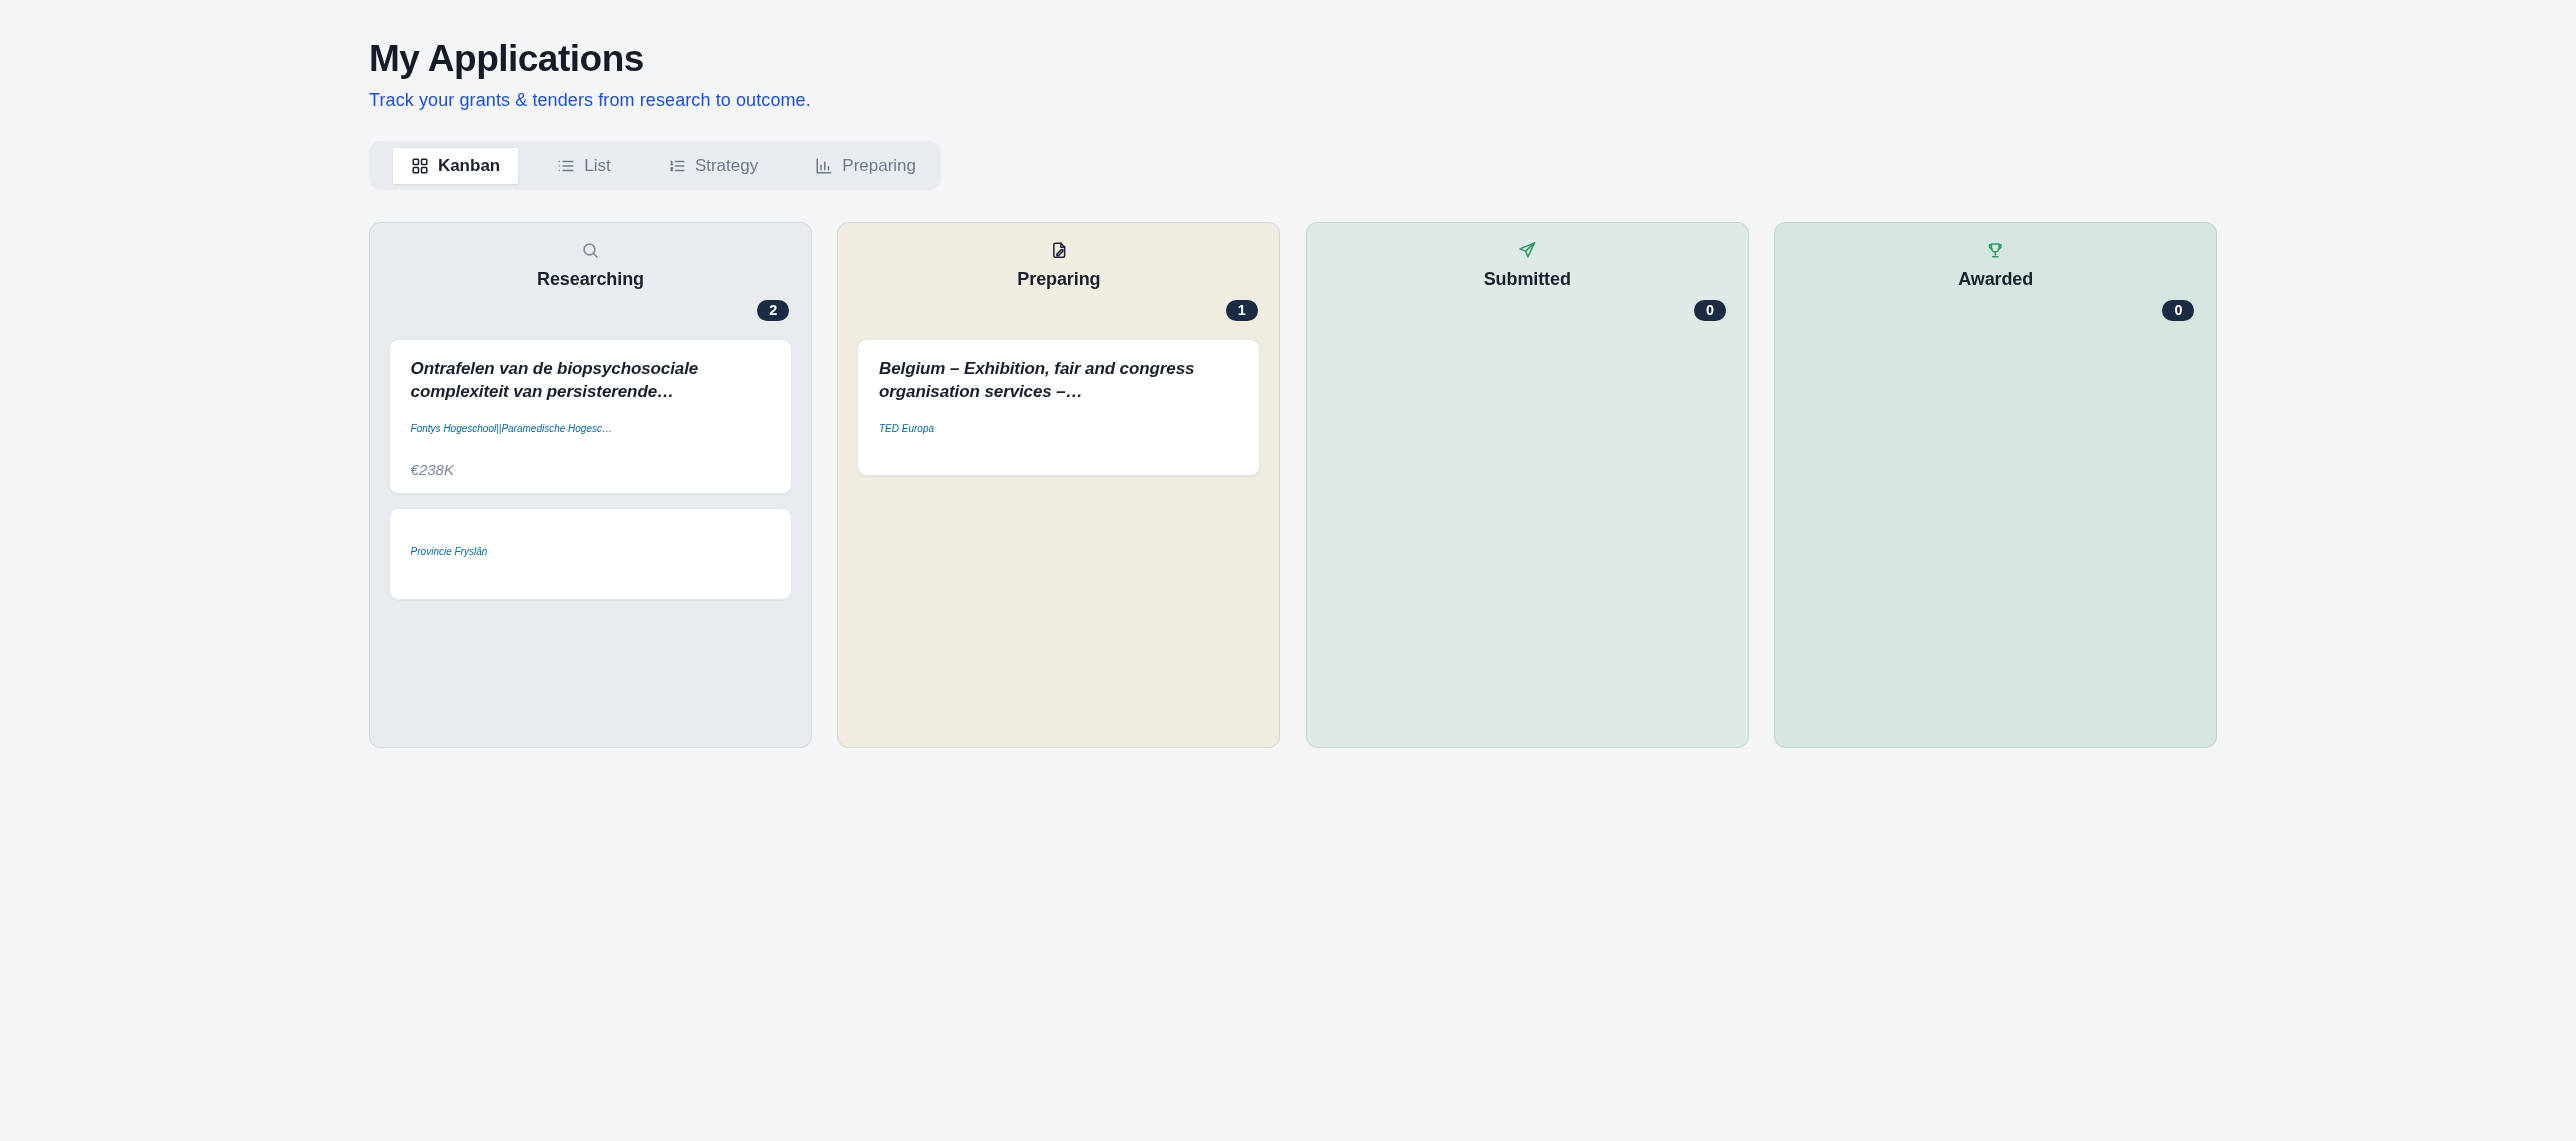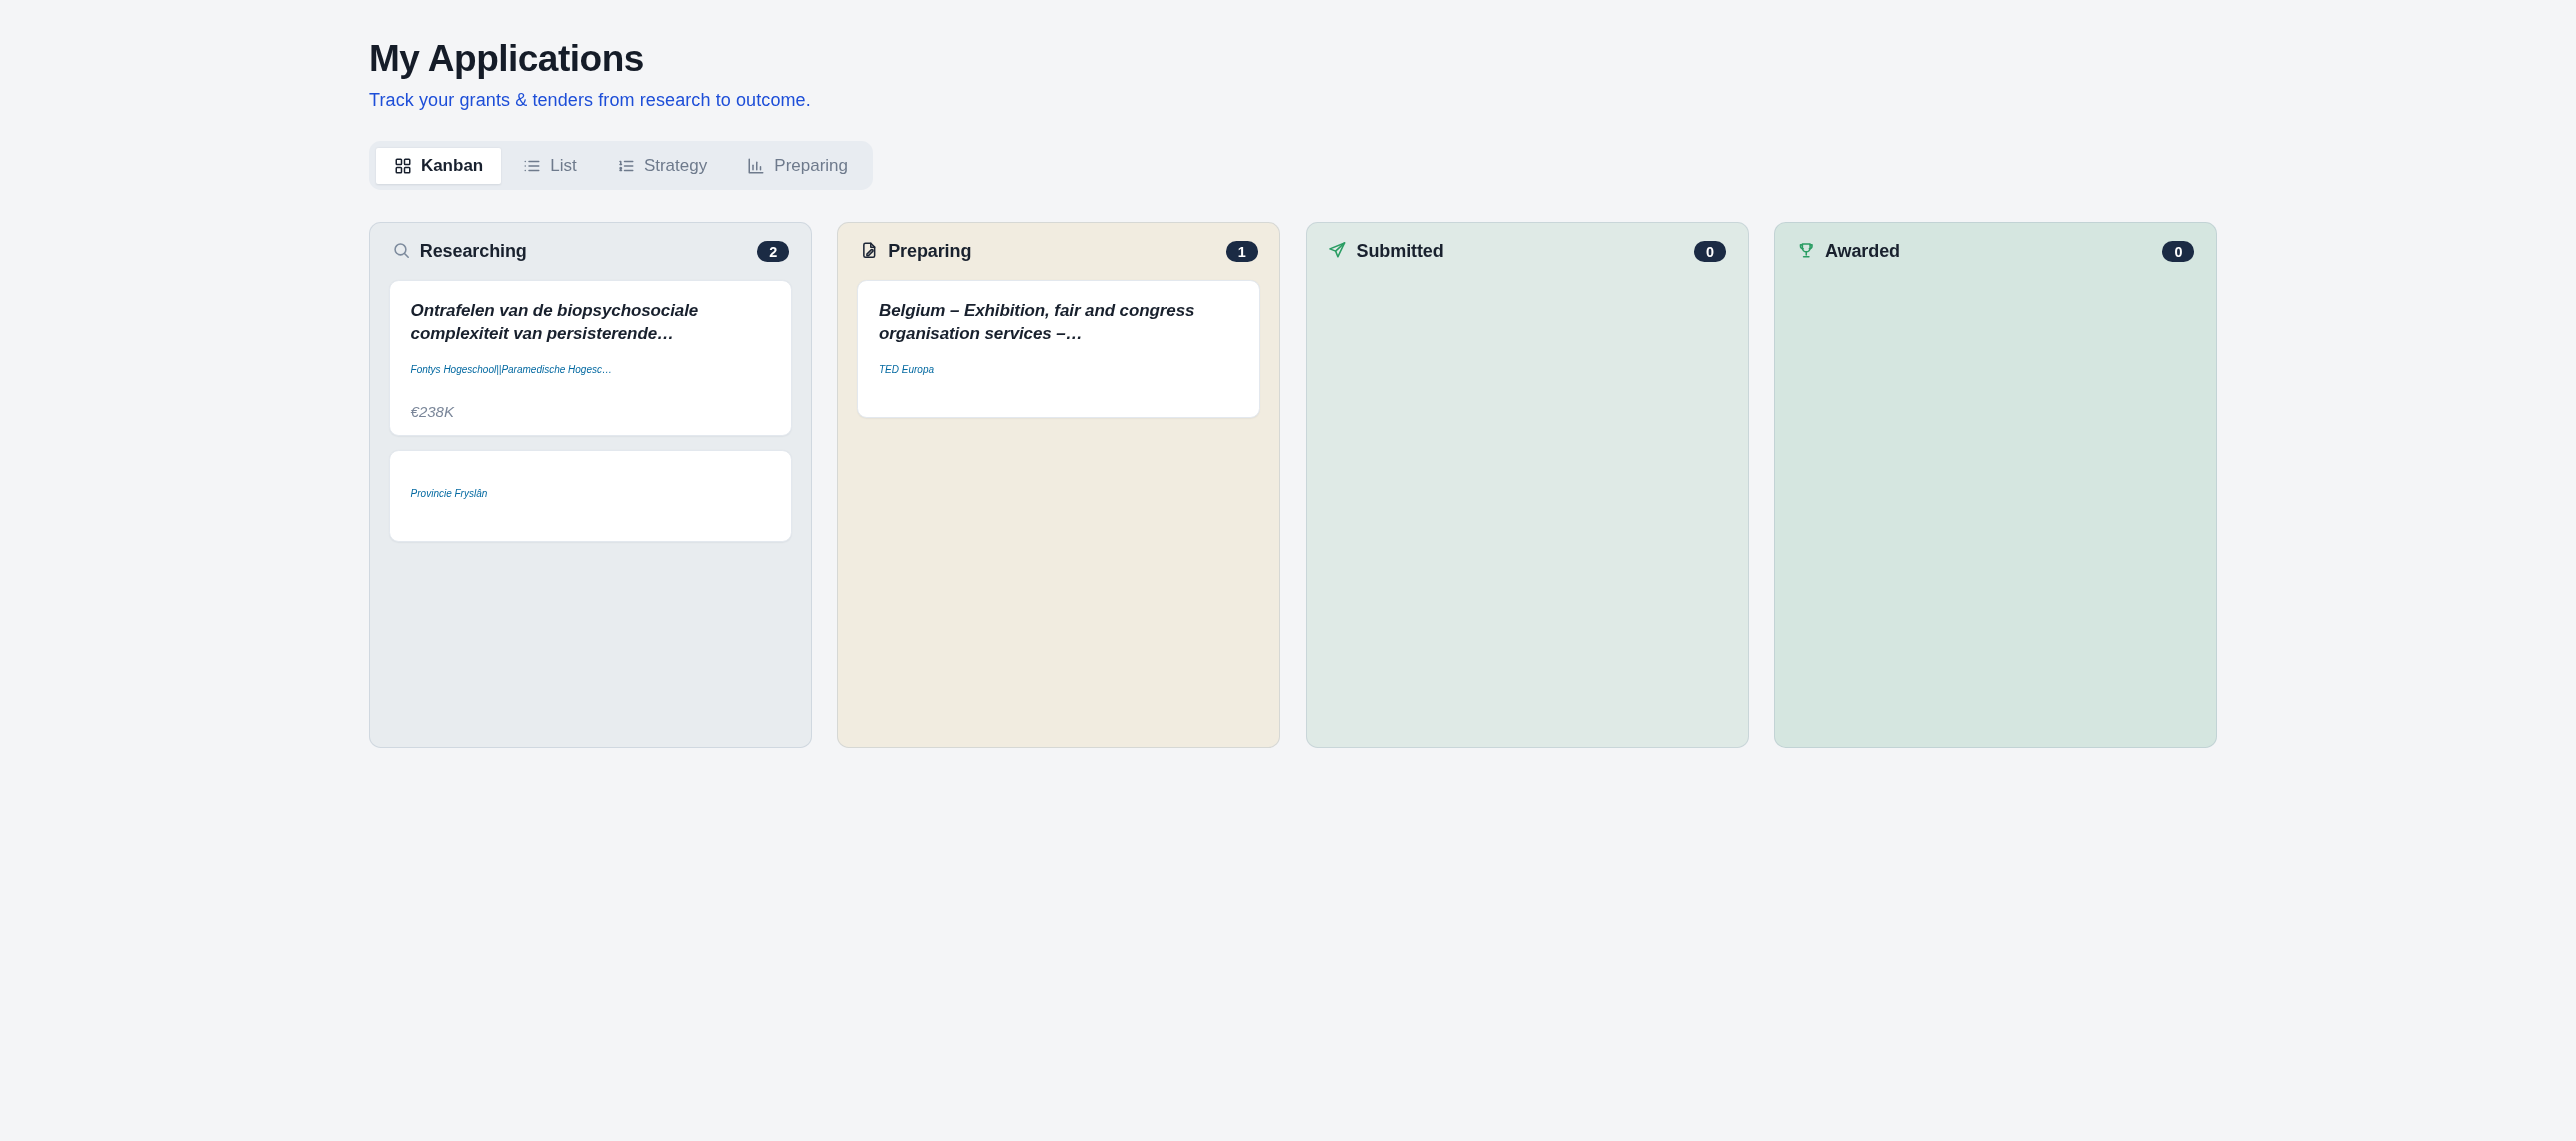--- a/index.html
+++ b/index.html
@@ -51,20 +51,21 @@
     gap: 9px;
     height: 36px;
     padding: 0 18px;
     border-radius: 2px;
     font-size: 17px;
     font-weight: 500;
     color: #6e7a8c;
     white-space: nowrap;
     cursor: pointer;
     background: transparent;
+    margin-left: 17px;
   }
   .tab.active {
     background: #ffffff;
     color: #18202e;
     font-weight: 600;
     box-shadow: 0 0.7px 2.1px rgba(20,30,48,0.10);
   }
   .tab .tico { display: flex; align-items: center; }
   .tab svg { display: block; }
 
@@ -83,24 +84,25 @@
     display: flex;
     flex-direction: column;
   }
   .col-researching { background: #e8ecef; }
   .col-preparing   { background: #f1ece0; }
   .col-submitted   { background: #dfeae6; }
   .col-awarded     { background: #d5e6e0; }
 
   .col-head {
     display: flex;
-    align-items: flex-start;
+    align-items: center;
     gap: 9.6px;
     margin-bottom: 18px;
     padding: 0 2.7px;
+    flex-direction: column;
   }
   .col-ico { display: flex; align-items: center; flex: 0 0 auto; }
   .col-ico svg { display: block; }
   .col-title {
     font-size: 18px;
     font-weight: 600;
     color: #19212e;
     letter-spacing: -0.1px;
   }
   .col-badge {

